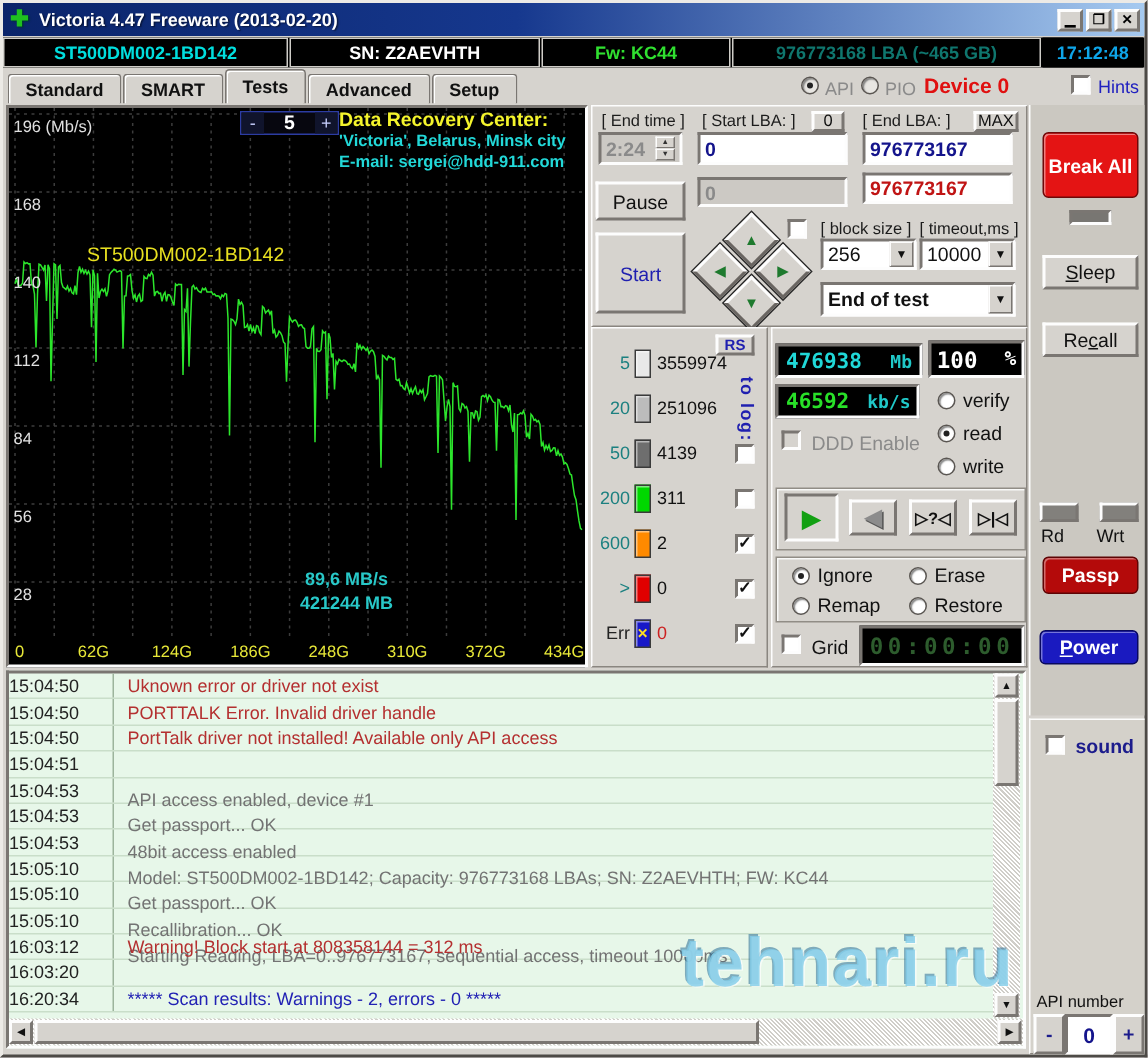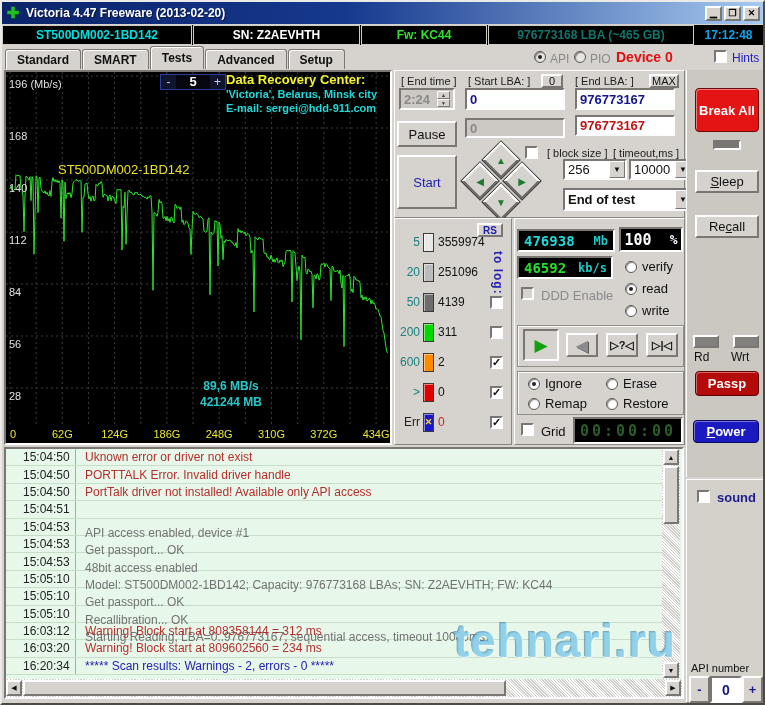--- a/index.html
+++ b/index.html
@@ -59,21 +59,21 @@
   #greadout{position:absolute;left:140px;top:306px;width:170px;text-align:center;color:#28c8c8;
             font-size:12px;font-weight:bold;line-height:16px;}
   
   #midtop{position:absolute;left:392px;top:68px;width:291px;height:148px;background:#d6d3ce;
           border:1px solid;border-color:#fdfdfd #8a8680 #8a8680 #fdfdfd;}
   .abs{position:absolute;}
   .field{background:#fff;border:2px solid;border-color:#7a7672 #fdfdfd #fdfdfd #7a7672;
          font-size:13px;font-weight:bold;color:#14148c;padding:1px 3px;display:flex;align-items:center;}
   .field.dis{background:#ccc9c4;color:#8a8a8a;}
   .combo{background:#fff;border:2px solid;border-color:#7a7672 #fdfdfd #fdfdfd #7a7672;
-         display:flex;align-items:center;font-size:13px;color:#111;margin-left:16px;}
+         display:flex;align-items:center;font-size:13px;color:#111;}
   .combo .val{flex:1;padding-left:3px;white-space:nowrap;}
   .combo .drop{width:16px;align-self:stretch;background:#d6d3ce;border:1px solid;
                border-color:#fdfdfd #7a7672 #7a7672 #fdfdfd;font-size:8px;display:flex;
                align-items:center;justify-content:center;color:#111;}
   .spinbtns{display:flex;flex-direction:column;margin-left:auto;}
   .spinbtns span{width:13px;height:8px;background:#d6d3ce;border:1px solid;
                  border-color:#fdfdfd #7a7672 #7a7672 #fdfdfd;font-size:5px;line-height:6px;
                  text-align:center;color:#333;}
   .diamond{position:absolute;width:26px;height:26px;background:#d6d3ce;transform:rotate(45deg);
            border:2px solid;border-color:#fdfdfd #6a6662 #6a6662 #fdfdfd;box-shadow:0 0 0 1px #2a2a2a;}
@@ -102,21 +102,21 @@
   #soundpanel{position:absolute;left:684px;top:477px;width:79px;height:224px;background:#d4d1ca;
               border:1px solid;border-color:#fdfdfd #8a8680 #8a8680 #fdfdfd;}
   .cbtn{position:absolute;display:flex;align-items:center;justify-content:center;font-weight:bold;
         font-size:13px;color:#fff;border-radius:4px;}
   .u{text-decoration:underline;}
   
   #logpanel{position:absolute;left:2px;top:445px;width:680px;height:252px;background:#e7f7e9;
             border:2px solid;border-color:#7a7672 #fdfdfd #fdfdfd #7a7672;}
   #logrows{position:absolute;left:0;top:0;width:658px;height:230px;overflow:hidden;}
   .log-row{height:17.4px;display:flex;align-items:center;font-size:12px;border-bottom:1px solid #c9dec9;}
-  .log-time{width:70px;padding-left:17px;color:#222;border-right:1px solid #9cb49c;flex:none;height:100%;
+  .log-time{width:70px;padding-left:0;color:#222;border-right:1px solid #9cb49c;flex:none;height:100%;
             display:flex;align-items:center;}
   .log-msg{padding-left:9px;white-space:nowrap;}
   .c-red{color:#b43030;} .c-black{color:#737373;margin-top:47px;} .c-blue{color:#2222b4;}
   .sb{position:absolute;background:#d6d3ce;}
   .sb-btn{position:absolute;width:16px;height:16px;background:#d6d3ce;border:2px solid;
           border-color:#fdfdfd #7a7672 #7a7672 #fdfdfd;font-size:7px;color:#111;display:flex;
           align-items:center;justify-content:center;}
   .sb-track{background:repeating-linear-gradient(45deg,#fff 0 1px,#d0cec9 1px 2px);}
   .sb-thumb{position:absolute;background:#d6d3ce;border:2px solid;border-color:#fdfdfd #7a7672 #7a7672 #fdfdfd;}
   
@@ -468,21 +468,20 @@
         <div class="log-row">
           <div class="log-time">15:05:10</div>
           <div class="log-msg c-black">Starting Reading, LBA=0..976773167, sequential access, timeout 10000ms</div>
         </div>
         <div class="log-row">
           <div class="log-time">16:03:12</div>
           <div class="log-msg c-red">Warning! Block start at 808358144 = 312 ms</div>
         </div>
         <div class="log-row">
           <div class="log-time">16:03:20</div>
-          <div class="log-msg c-red">Warning! Block start at 809602560 = 234 ms</div>
         </div>
         <div class="log-row">
           <div class="log-time">16:20:34</div>
           <div class="log-msg c-blue">***** Scan results: Warnings - 2, errors - 0 *****</div>
         </div>
       </div>
 
     <div class="sb sb-track" style="left:656px;top:0;width:18px;height:230px;">
       <div class="sb-btn" style="left:1px;top:0;">▲</div>
       <div class="sb-thumb" style="left:1px;top:17px;width:16px;height:58px;"></div>

